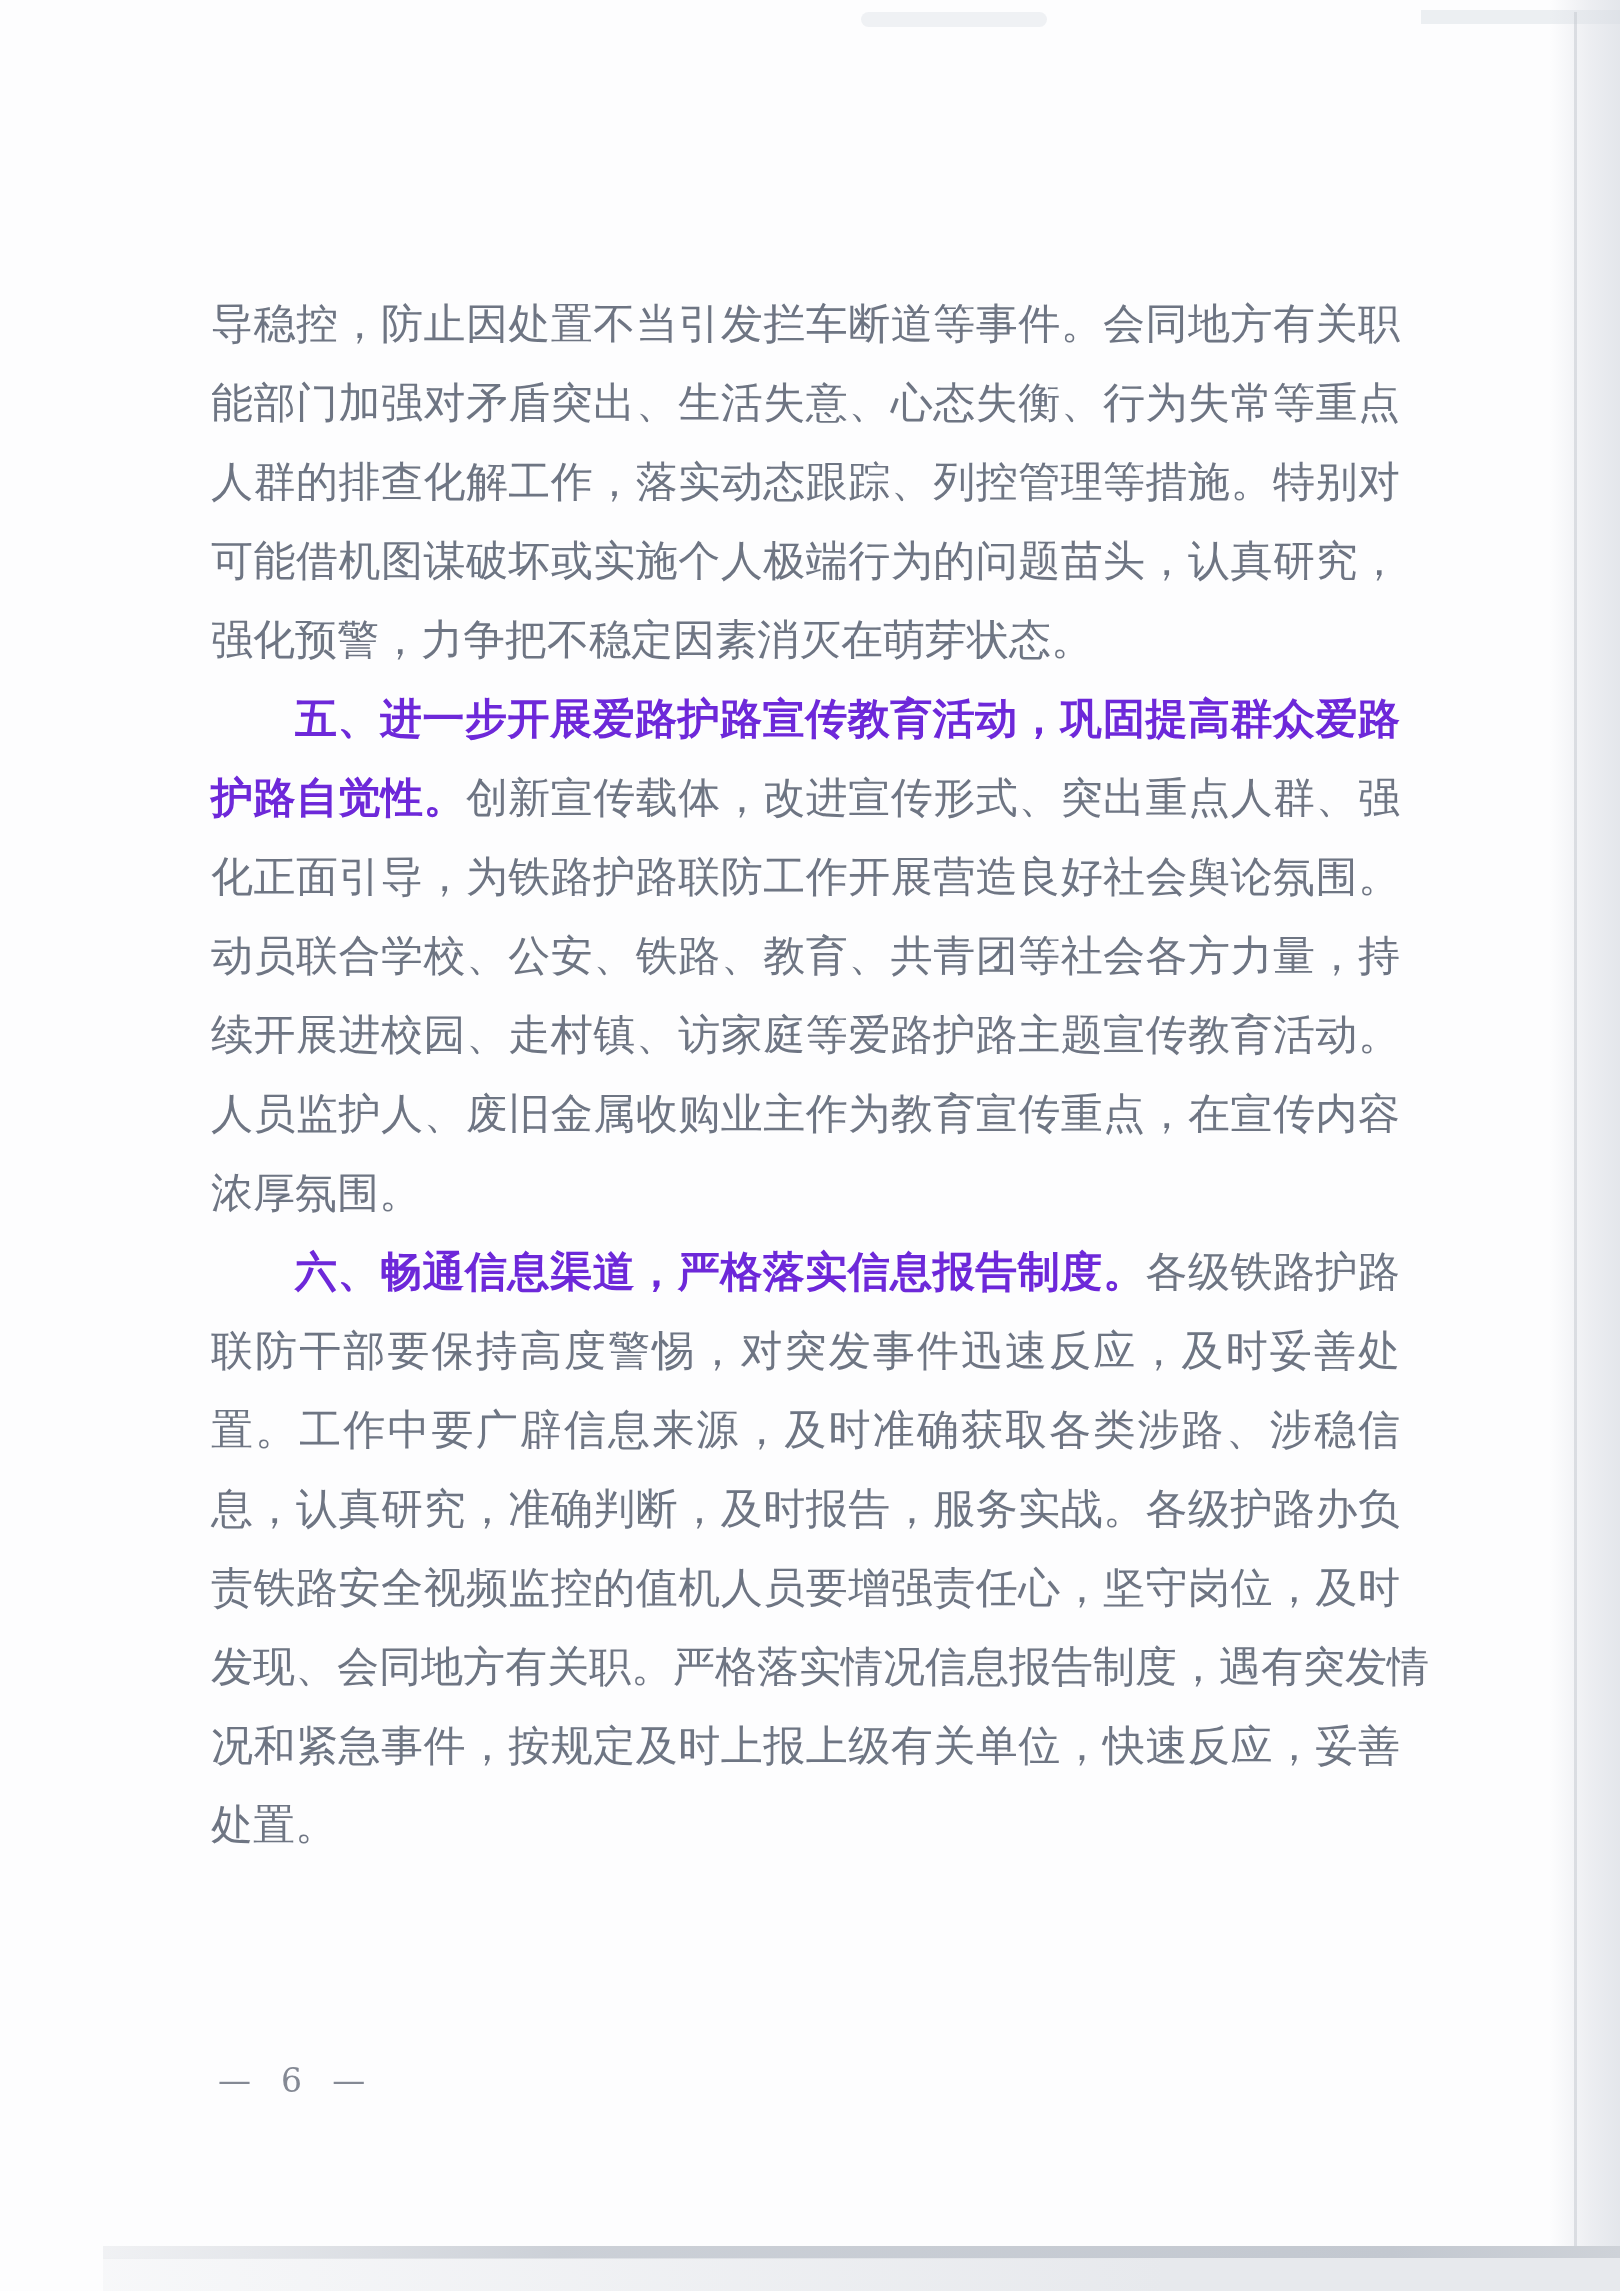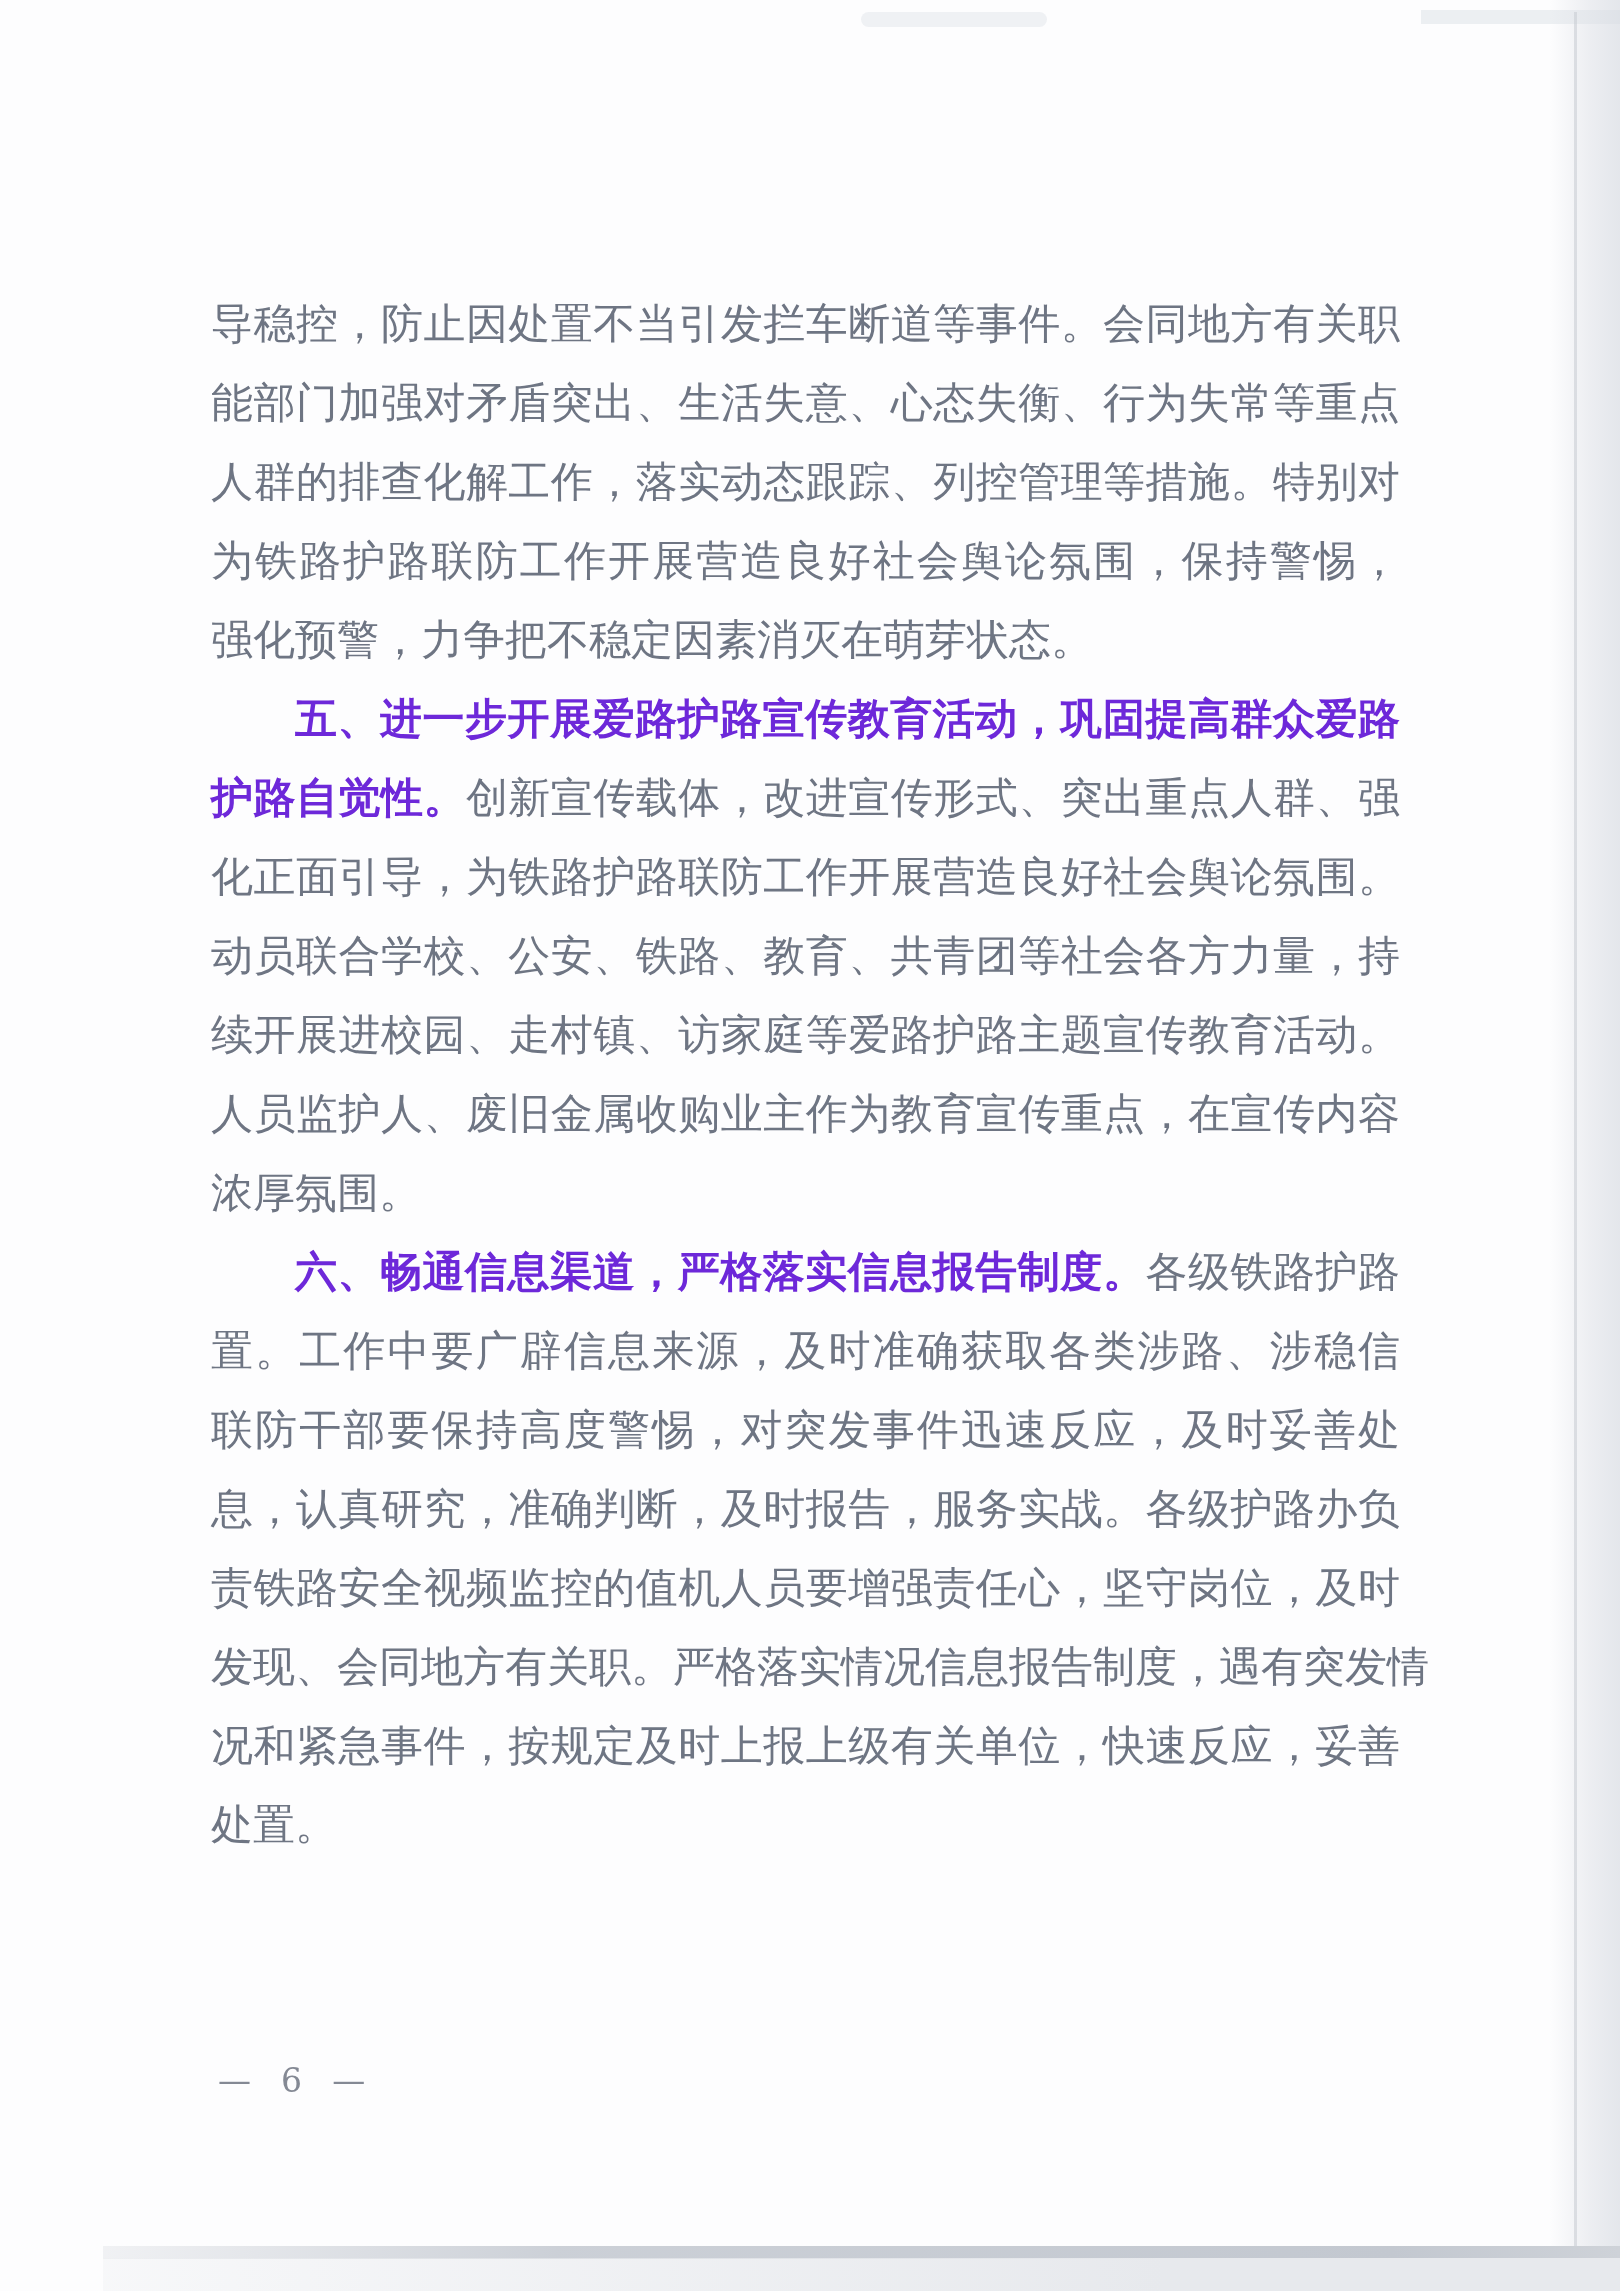--- a/index.html
+++ b/index.html
@@ -67,32 +67,32 @@
 </style>
 </head>
 <body>
 
 <div class="page">
 
   <div class="text-block">
     <div class="line"><span class="b"></span><span>导稳控，防止因处置不当引发拦车断道等事件。会同地方有关职</span></div>
     <div class="line"><span class="b"></span><span>能部门加强对矛盾突出、生活失意、心态失衡、行为失常等重点</span></div>
     <div class="line"><span class="b"></span><span>人群的排查化解工作，落实动态跟踪、列控管理等措施。特别对</span></div>
-    <div class="line"><span class="b"></span><span>为铁路护路联防工作开展营造良好社会舆论氛围，保持警惕，</span></div>
+    <div class="line"><span class="b"></span><span>可能借机图谋破坏或实施个人极端行为的问题苗头，认真研究，</span></div>
     <div class="line end"><span class="b"></span><span>强化预警，力争把不稳定因素消灭在萌芽状态。</span></div>
     <div class="line indent"><span class="b">五、进一步开展爱路护路宣传教育活动，巩固提高群众爱路</span><span></span></div>
     <div class="line"><span class="b">护路自觉性。</span><span>创新宣传载体，改进宣传形式、突出重点人群、强</span></div>
     <div class="line"><span class="b"></span><span>化正面引导，为铁路护路联防工作开展营造良好社会舆论氛围。</span></div>
     <div class="line"><span class="b"></span><span>动员联合学校、公安、铁路、教育、共青团等社会各方力量，持</span></div>
     <div class="line"><span class="b"></span><span>续开展进校园、走村镇、访家庭等爱路护路主题宣传教育活动。</span></div>
     <div class="line"><span class="b"></span><span>人员监护人、废旧金属收购业主作为教育宣传重点，在宣传内容</span></div>
     <div class="line end"><span class="b"></span><span>浓厚氛围。</span></div>
     <div class="line indent"><span class="b">六、畅通信息渠道，严格落实信息报告制度。</span><span>各级铁路护路</span></div>
+    <div class="line"><span class="b"></span><span>联防干部要保持高度警惕，对突发事件迅速反应，及时妥善处</span></div>
     <div class="line"><span class="b"></span><span>置。工作中要广辟信息来源，及时准确获取各类涉路、涉稳信</span></div>
-    <div class="line"><span class="b"></span><span>联防干部要保持高度警惕，对突发事件迅速反应，及时妥善处</span></div>
     <div class="line"><span class="b"></span><span>息，认真研究，准确判断，及时报告，服务实战。各级护路办负</span></div>
     <div class="line"><span class="b"></span><span>责铁路安全视频监控的值机人员要增强责任心，坚守岗位，及时</span></div>
     <div class="line"><span class="b"></span><span>发现、会同地方有关职。严格落实情况信息报告制度，遇有突发情</span></div>
     <div class="line"><span class="b"></span><span>况和紧急事件，按规定及时上报上级有关单位，快速反应，妥善</span></div>
     <div class="line end"><span class="b"></span><span>处置。</span></div>
   </div>
 
   <div class="footer">— 6 —</div>
 
   <div class="top-smudge"></div>

